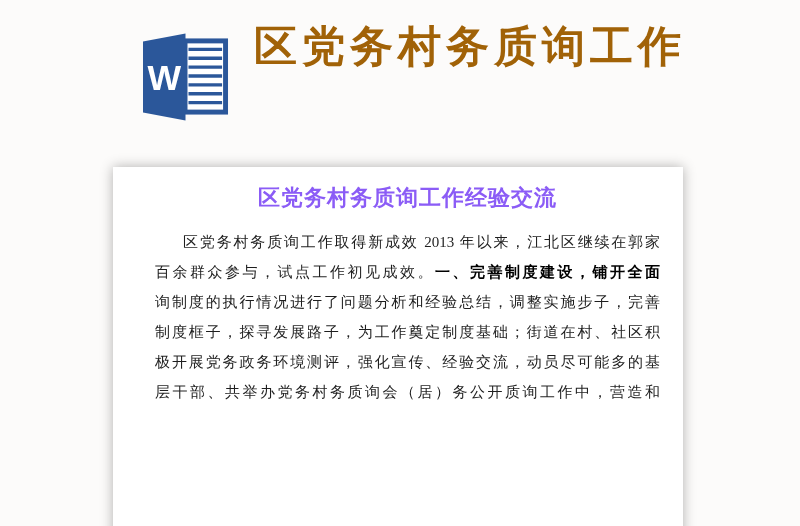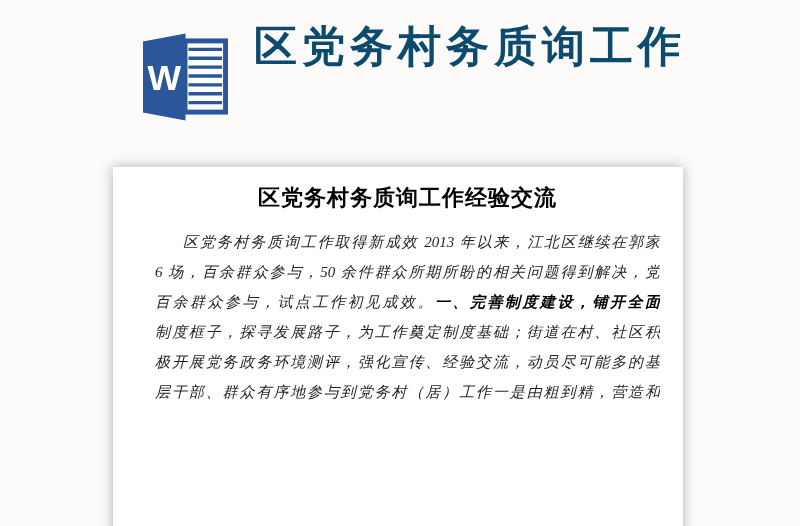--- a/index.html
+++ b/index.html
@@ -9,45 +9,44 @@
     font-family:"Liberation Serif", serif;
   }
   .screen{position:relative;width:800px;height:526px;overflow:hidden;}
 
   
   .masthead{position:absolute;left:0;top:0;width:800px;height:150px;}
   .word-icon{position:absolute;left:143px;top:31px;width:87px;height:90px;}
   .masthead-title{
     position:absolute;left:254px;top:24px;margin:0;
     font-family:"Liberation Sans", sans-serif;
-    font-weight:700;color:#0c4a6e;
+    font-weight:700;color:#a16207;
     font-size:43px;line-height:44px;letter-spacing:5px;
     white-space:nowrap;
   }
 
   
   .page{
     position:absolute;left:113px;top:167px;width:570px;height:400px;
     background:#ffffff;
     box-shadow:0 0 12px rgba(0,0,0,0.30);
     box-sizing:border-box;
     padding:18px 23px 0 42px;
   }
   .page-heading{
     margin:0;text-align:center;
     font-size:22px;line-height:26px;letter-spacing:1px;
-    font-weight:700;color:#000000;
+    font-weight:700;color:#8b5cf6;
     font-family:"Liberation Serif", serif;
   }
   .page-body{margin-top:16px;}
   .body-line{
     height:30px;line-height:30px;font-size:15px;color:#1e1e1e;
     text-align:justify;text-align-last:justify;
     overflow:hidden;
-    font-style:italic;
   }
   .body-line.indent{text-indent:28px;}
   .seg.bold{
     font-family:"Liberation Sans", sans-serif;
     font-weight:700;color:#000;
   }
 </style>
 </head>
 <body>
 
@@ -72,21 +71,21 @@
         <text x="21.5" y="59" text-anchor="middle" fill="#ffffff" font-family="Liberation Sans, sans-serif" font-weight="bold" font-size="36">W</text>
       </svg>
     </span>
     <h1 class="masthead-title"><span>区党务村务质询工作</span><br></h1>
   </header>
 
   <div class="page">
     <h2 class="page-heading">区党务村务质询工作经验交流</h2>
     <div class="page-body">
         <div class="body-line indent"><span class="seg">区党务村务质询工作取得新成效 2013 年以来，江北区继续在郭家</span></div>
-        <div class="body-line"><span class="seg">6 场，百余群众参与，50 余件群众所期所盼的相关问题得到解决，党</span></div>
         <div class="body-line"><span class="seg">百余群众参与，试点工作初见成效。</span><span class="seg bold">一、完善制度建设，铺开全面</span></div>
+        <div class="body-line"><span class="seg">询制度的执行情况进行了问题分析和经验总结，调整实施步子，完善</span></div>
         <div class="body-line"><span class="seg">制度框子，探寻发展路子，为工作奠定制度基础；街道在村、社区积</span></div>
         <div class="body-line"><span class="seg">极开展党务政务环境测评，强化宣传、经验交流，动员尽可能多的基</span></div>
-        <div class="body-line"><span class="seg">层干部、群众有序地参与到党务村（居）工作一是由粗到精，营造和</span></div>
+        <div class="body-line"><span class="seg">层干部、共举办党务村务质询会（居）务公开质询工作中，营造和</span></div>
       </div>
   </div>
 
 </div>
 
 </body></html>

